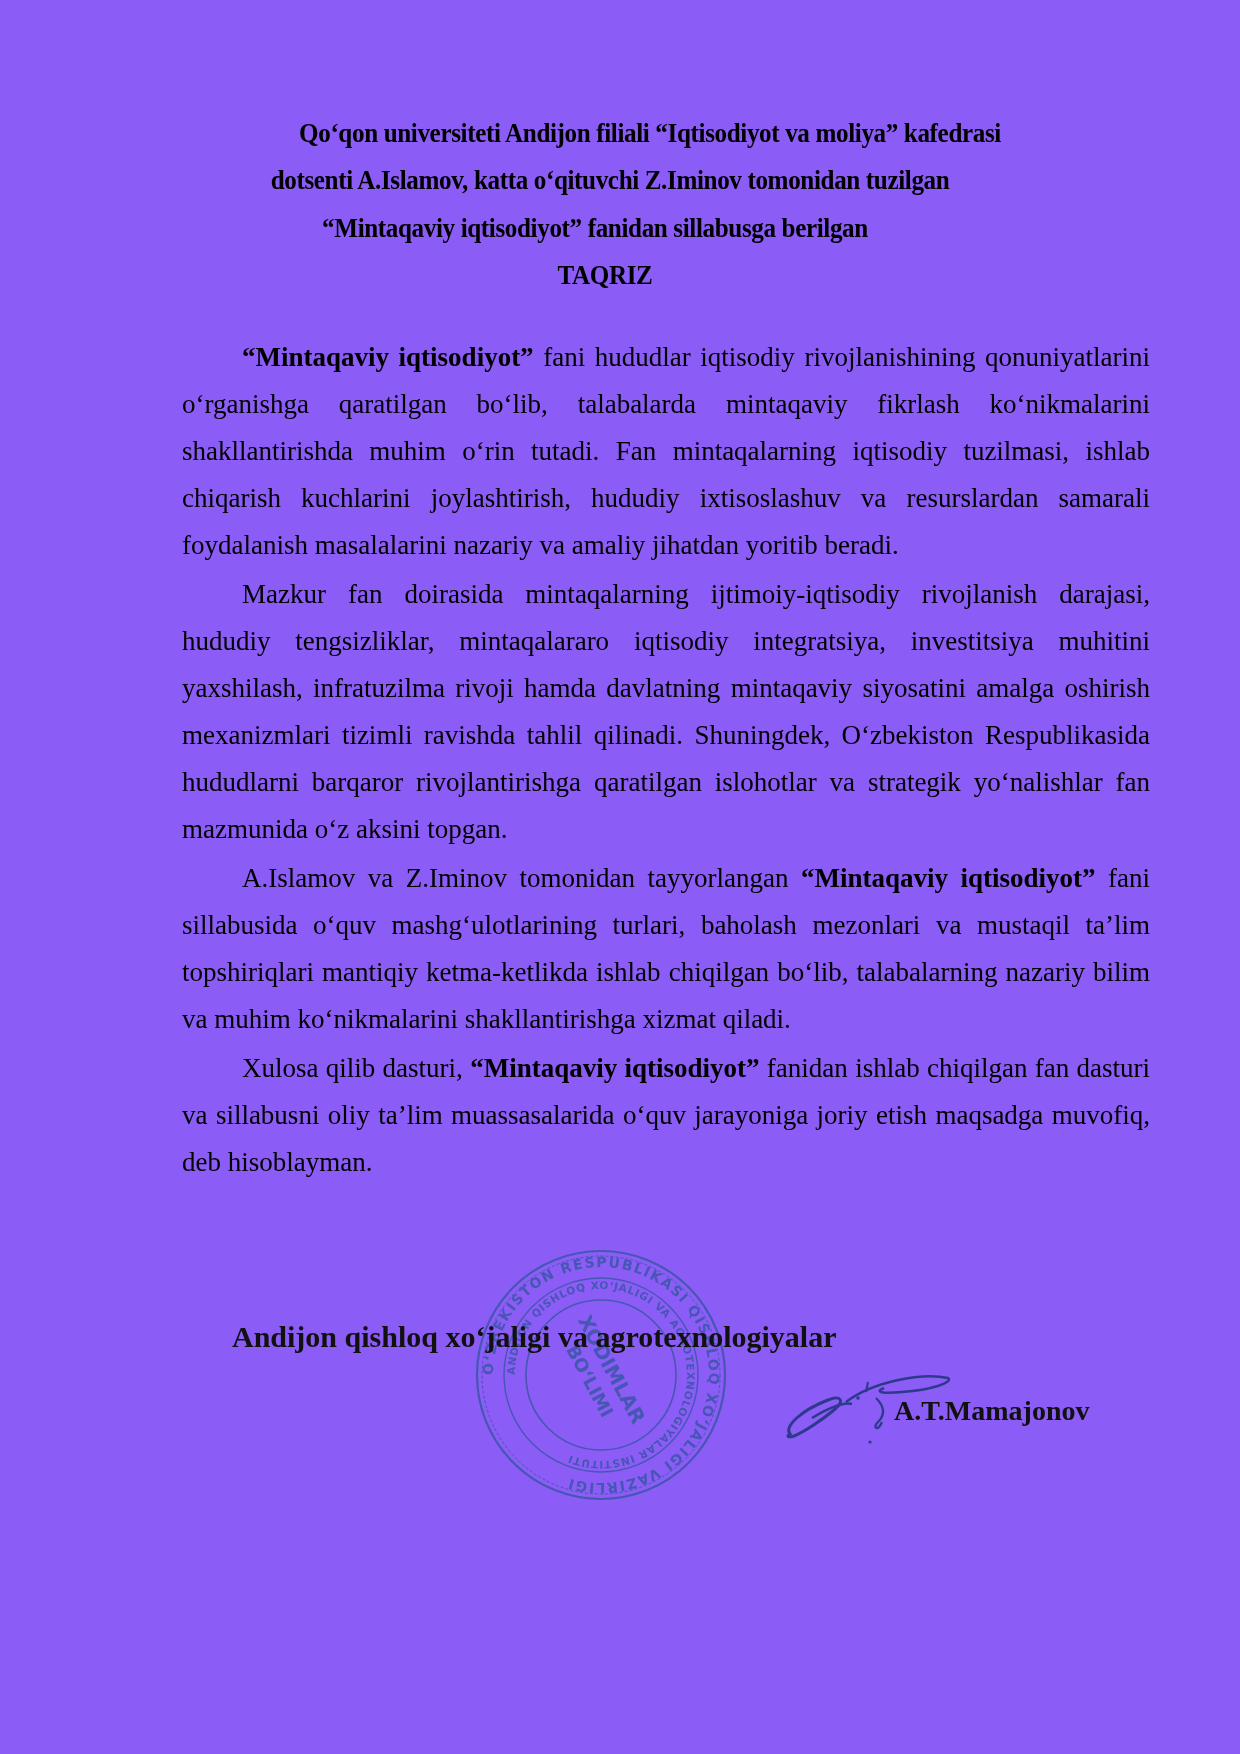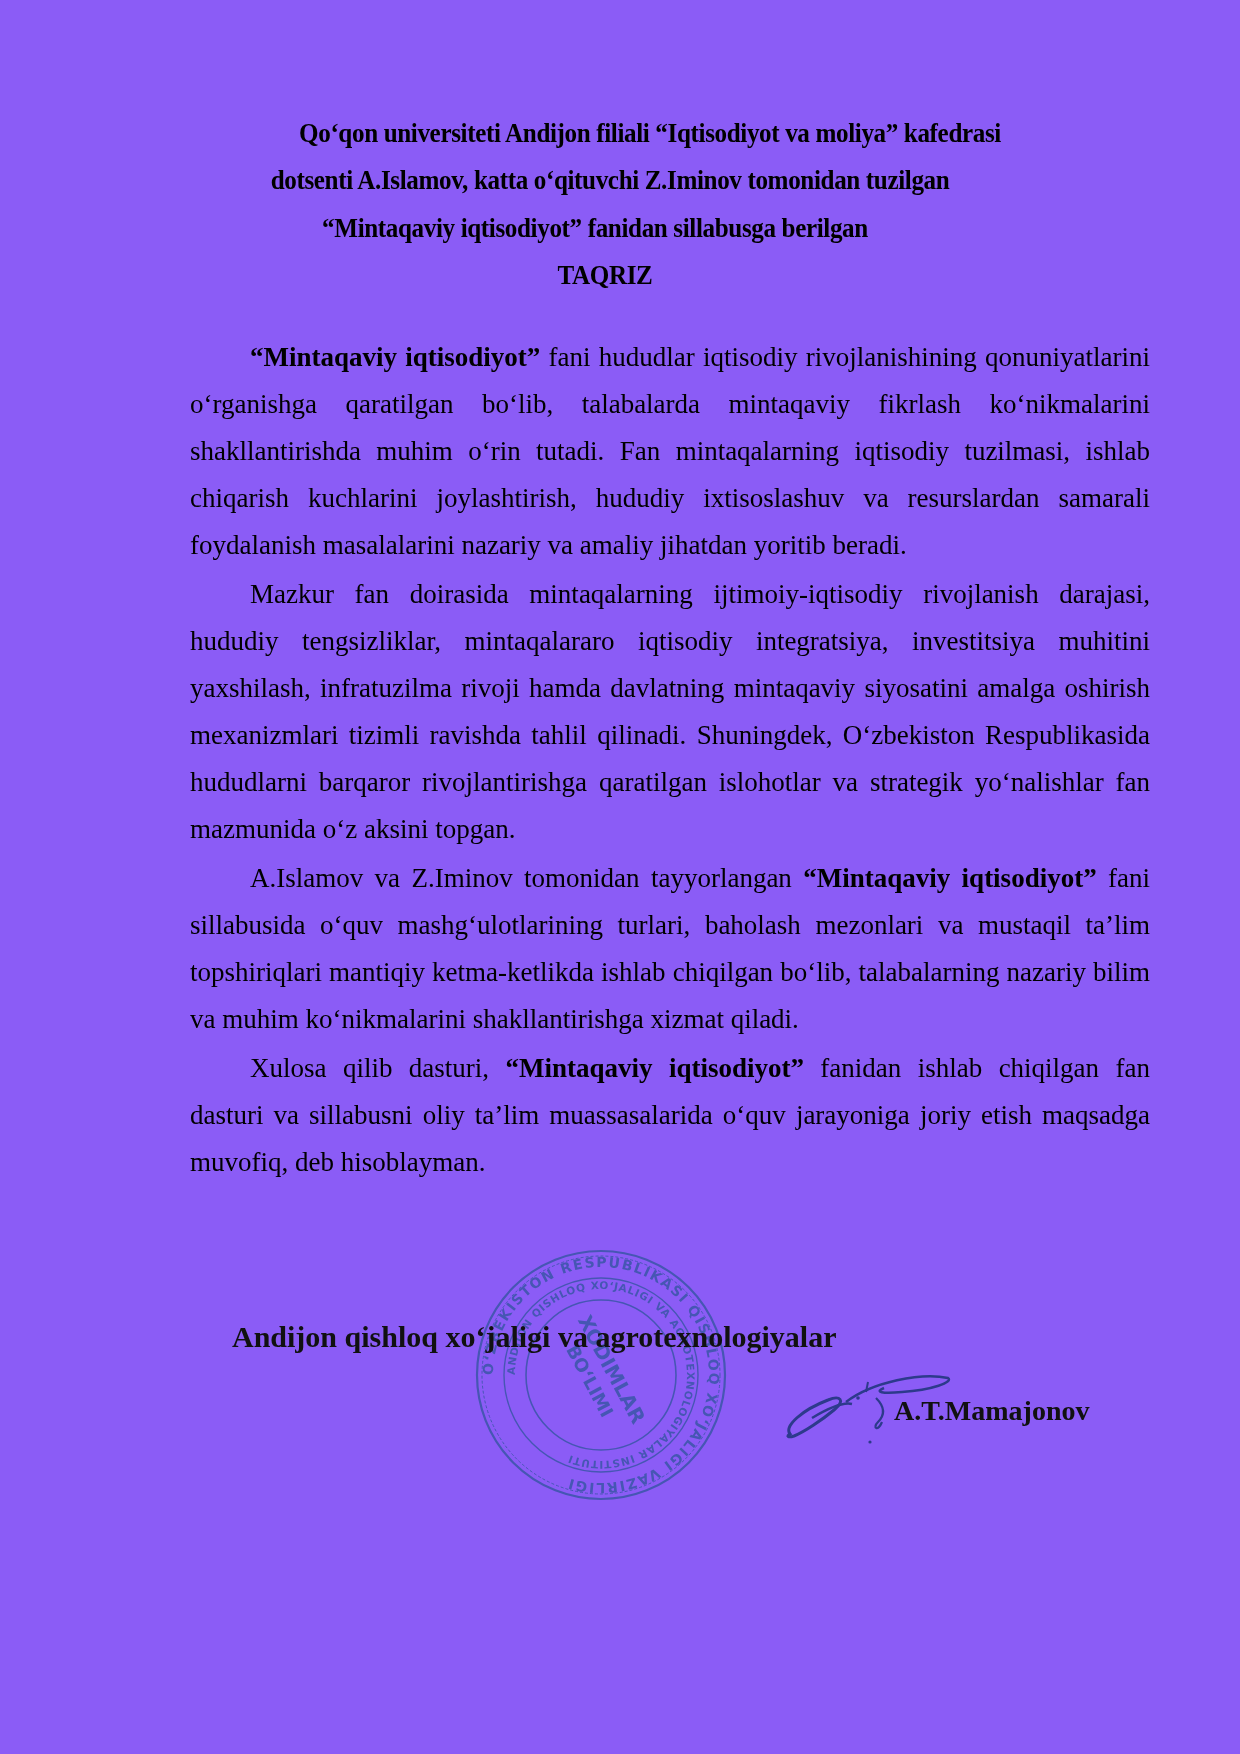--- a/index.html
+++ b/index.html
@@ -7,21 +7,21 @@
   .page { position: absolute; left: 0; top: 0; width: 1240px; height: 1754px; background: #8b5cf6; color: #000;
           font-family: "Liberation Serif", "DejaVu Serif", serif; }
   .heading { position: absolute; left: 0; width: 1240px; text-align: center; font-weight: bold;
              font-size: 27px; letter-spacing: -0.4px; transform: scaleX(0.93); transform-origin: center; }
   .h1 { top: 118px; left: 30px; }
   .h2 { top: 165px; left: -10px; }
   .h3 { top: 213px; left: -25px; }
   .h4 { top: 260px; left: -15px; }
   .body { position: absolute; left: 174px; width: 976px; top: 334px; font-size: 27px; line-height: 47px;
           text-align: justify; }
-  .body p { margin: 0 0 2px 16px; text-indent: 60px; text-align: justify; }
+  .body p { margin: 0 0 2px 8px; text-indent: 60px; text-align: justify; }
   .body b { font-weight: bold; }
   .sig-block { position: absolute; left: 232px; top: 1322px; font-weight: bold; font-size: 30px; line-height: 30px;
                color: #111; z-index: 2; }
   .sig-line { white-space: nowrap; }
   .signer-name { position: absolute; left: 894px; top: 1395px; font-weight: bold; font-size: 28px; color: #111; z-index: 3; }
   .stamp { position: absolute; left: 472px; top: 1246px; width: 258px; height: 258px; z-index: 1; opacity: 0.85; }
   .signature { position: absolute; left: 782px; top: 1362px; width: 180px; height: 90px; z-index: 4; }
 </style>
 </head>
 <body>

